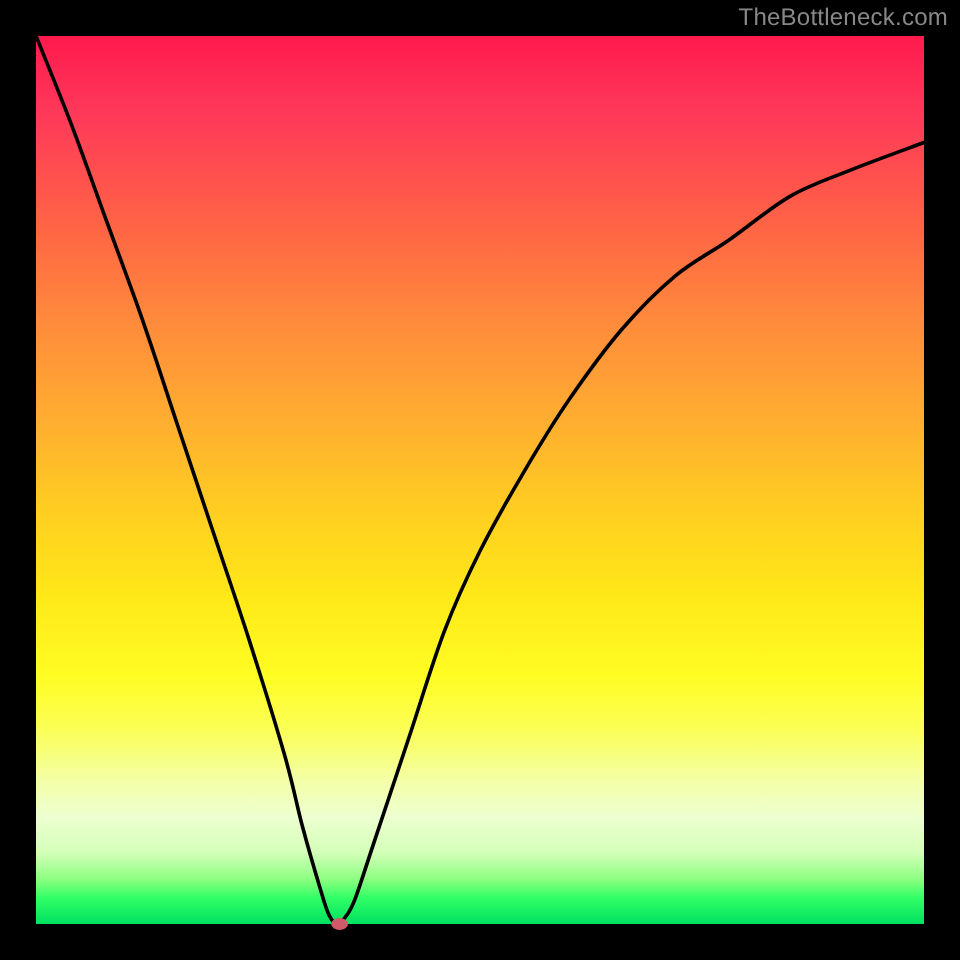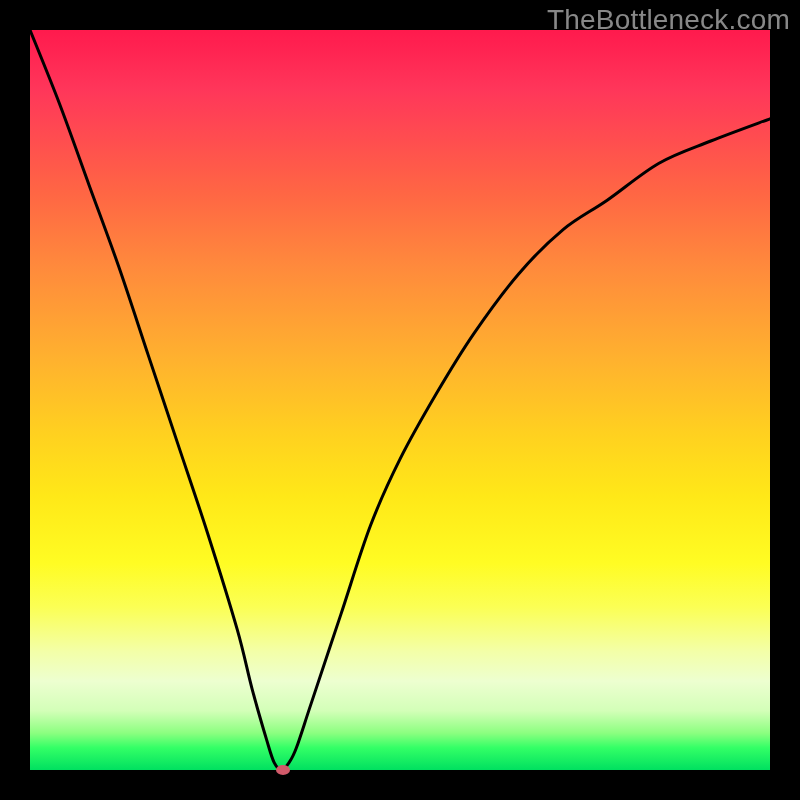--- a/index.html
+++ b/index.html
@@ -32,21 +32,21 @@
       #d3ffb8 92%,
       #8cff80 95%,
       #33ff66 97%,
       #00e060 100%);
   }
   .watermark {
     position: absolute;
     top: 4px;
     right: 10px;
     color: #888;
-    font-size: 28px;
+    font-size: 20px;
     font-weight: 500;
     z-index: 5;
     letter-spacing: 0.2px;
   }
   svg.curve {
     position: absolute;
     left: 0; top: 0;
     width: 100%; height: 100%;
     z-index: 3;
   }

